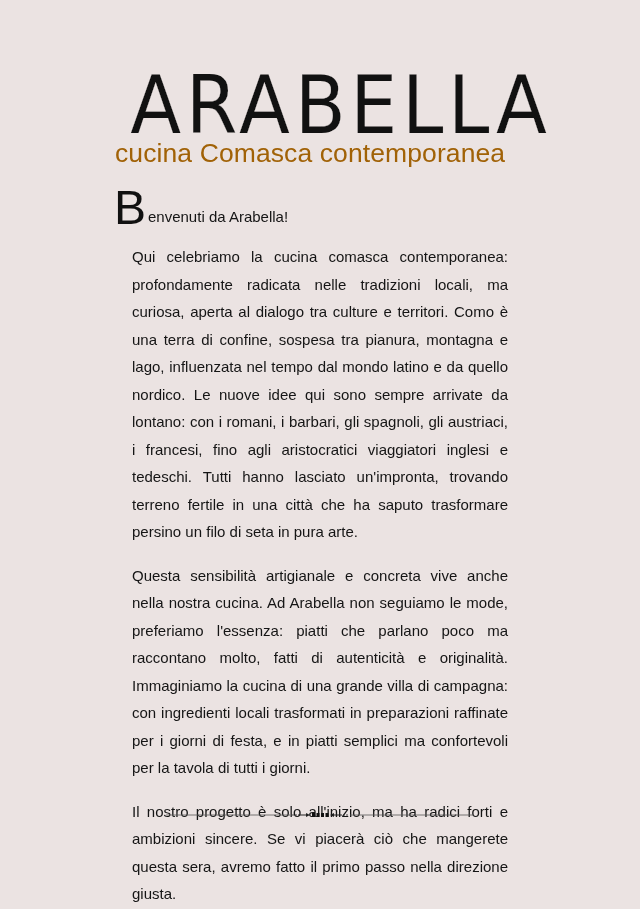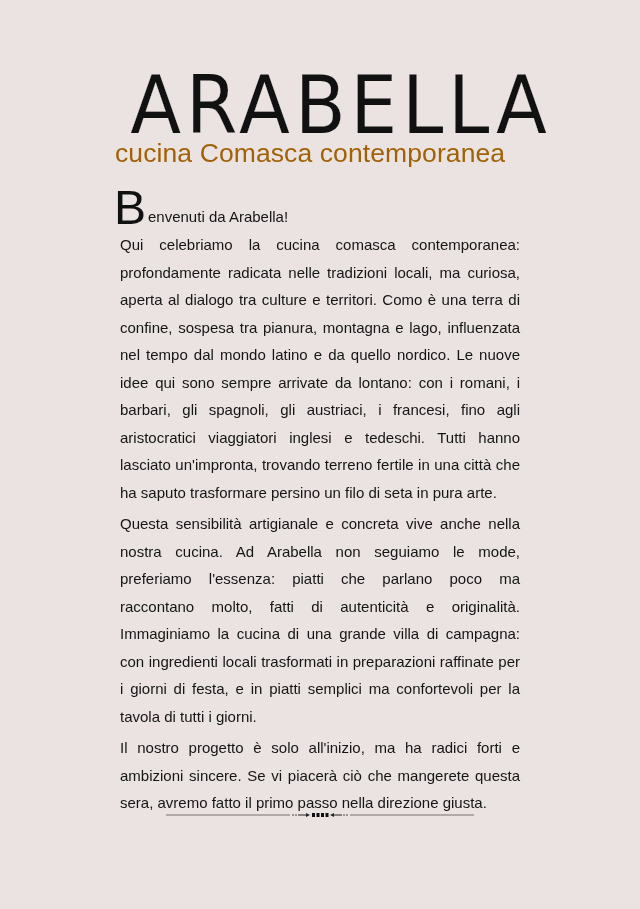--- a/index.html
+++ b/index.html
@@ -54,21 +54,21 @@
       position: absolute;
       left: 116px;
       top: 190px;
       width: 408px;
       font-family: "Liberation Sans", sans-serif;
       font-size: 15px;
       line-height: 27.5px;
       color: #151515;
     }
     .body-text p {
-      margin: 4px;
+      margin: 16px;
       text-align: justify;
       text-align-last: left;
     }
     .greeting {
       height: 37px;
       position: relative;
       margin: 0;
     }
     .dropcap {
       position: absolute;

